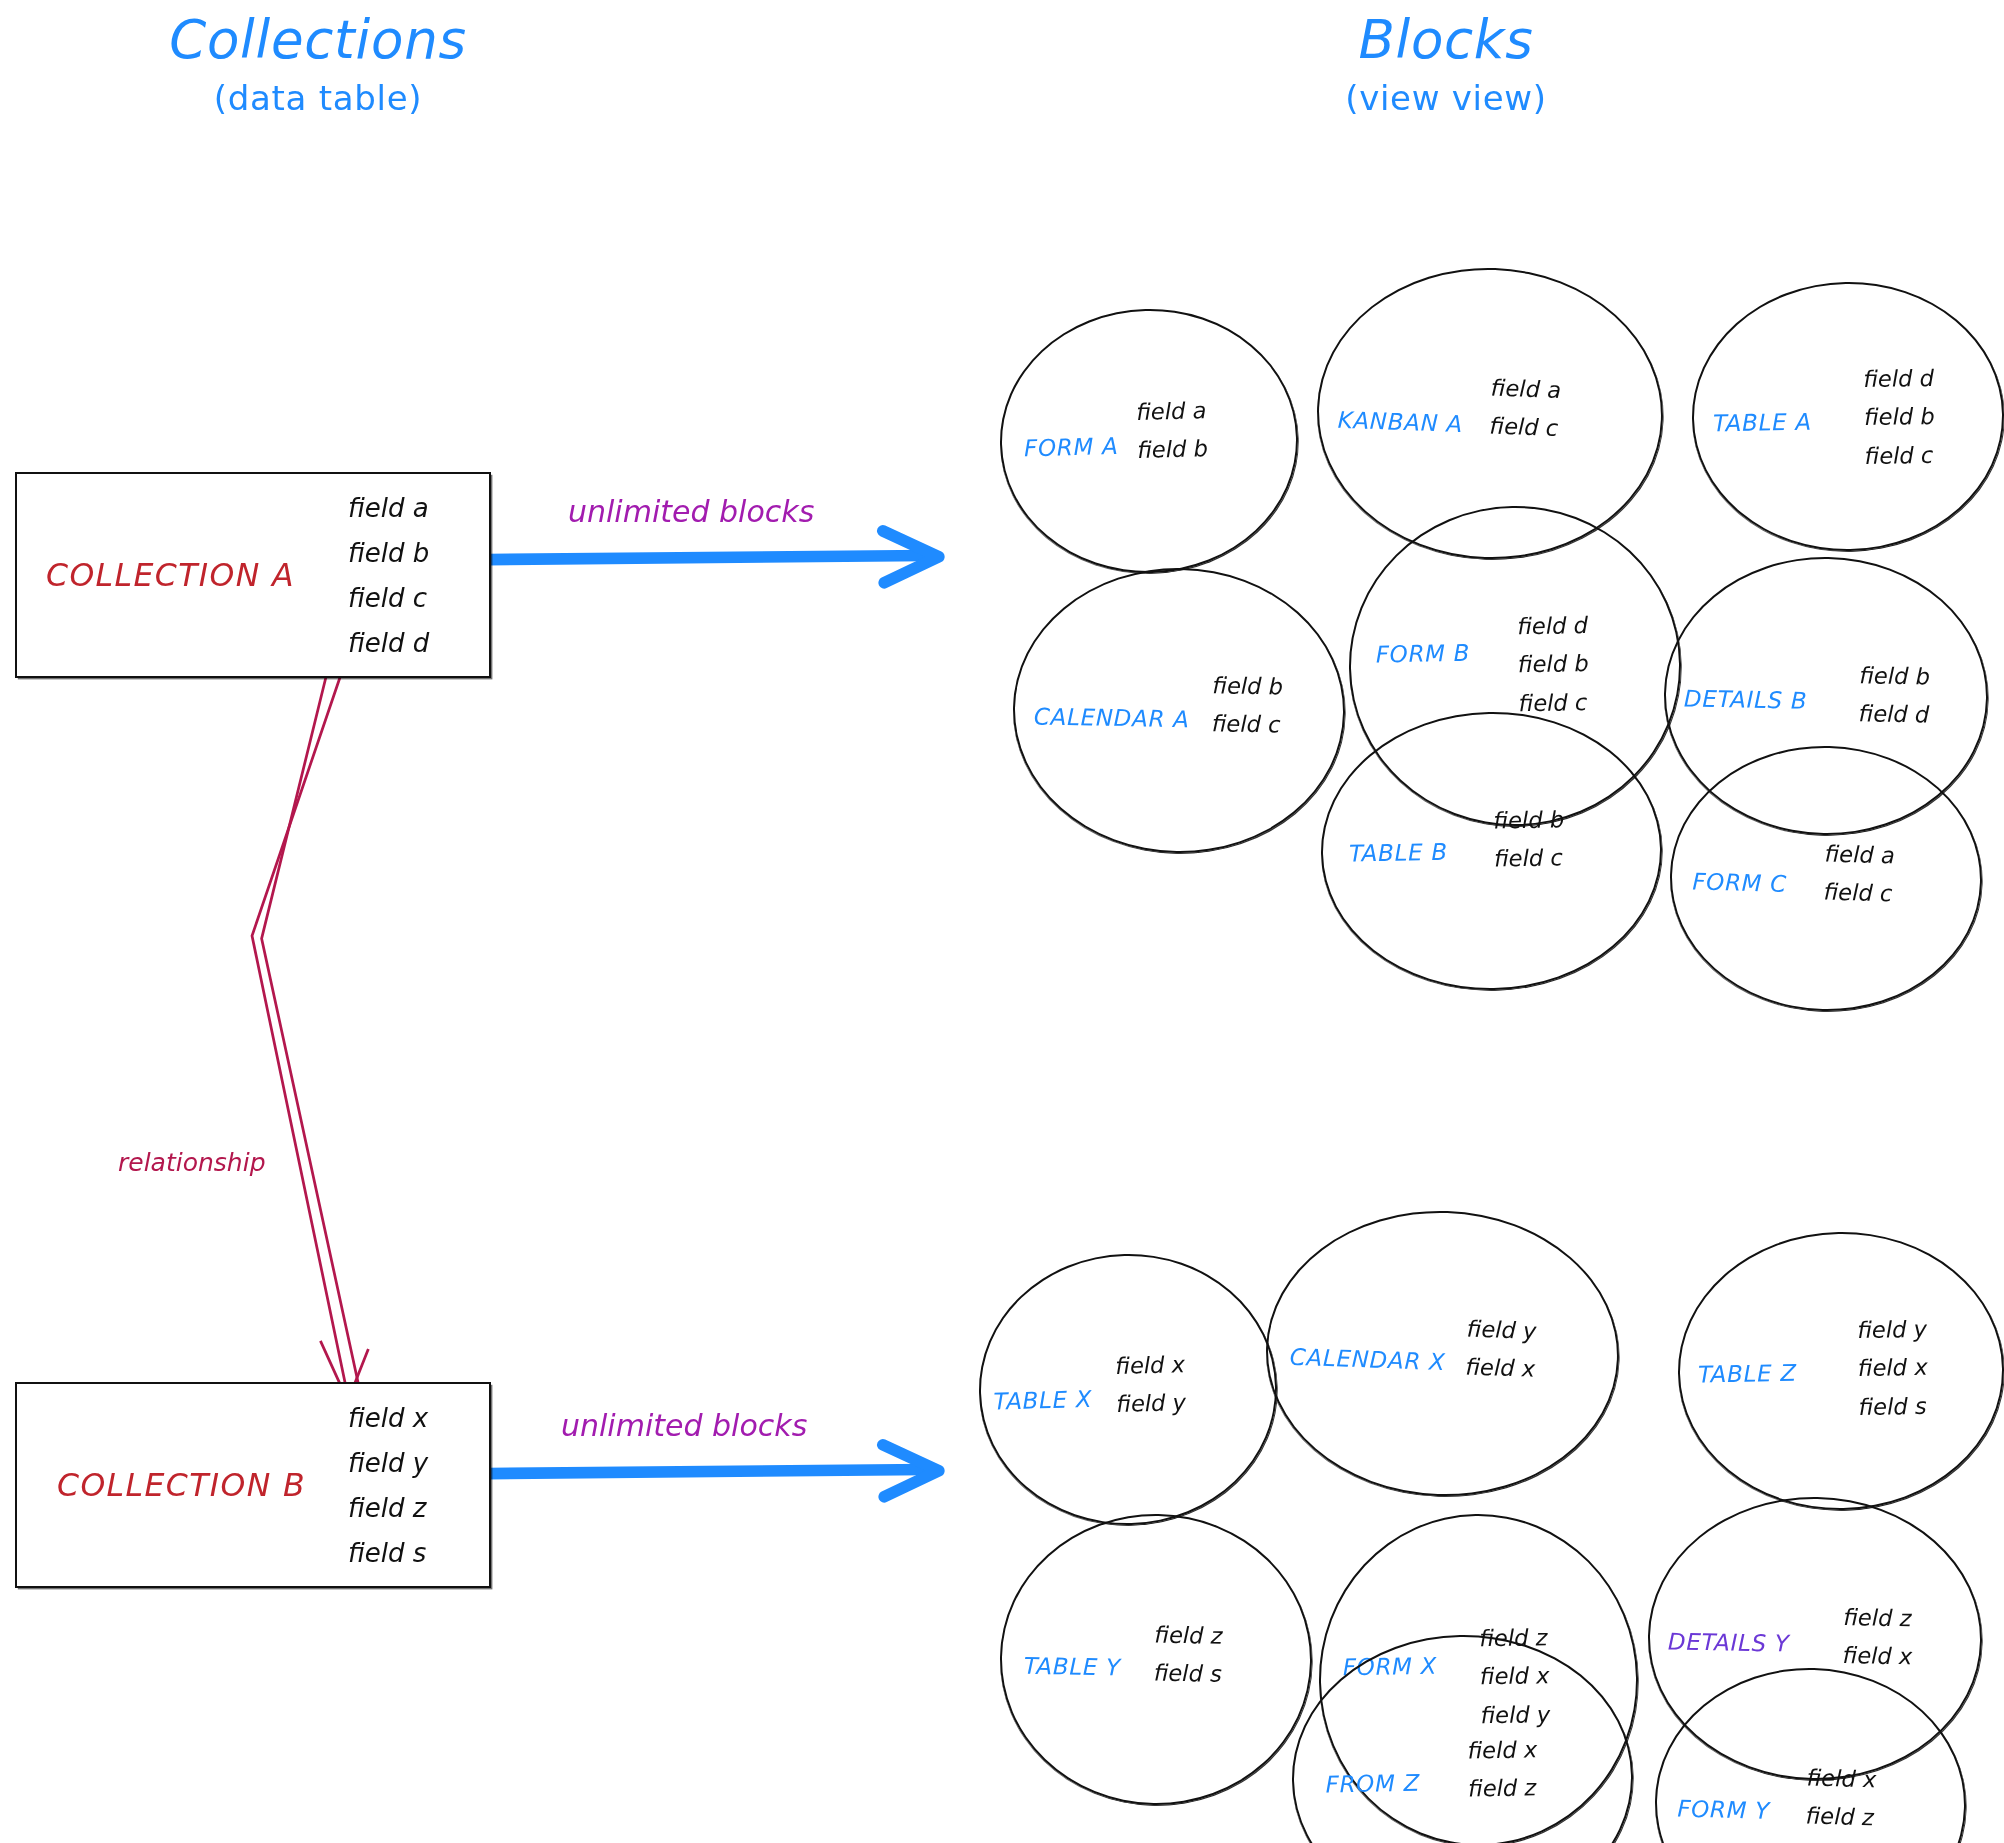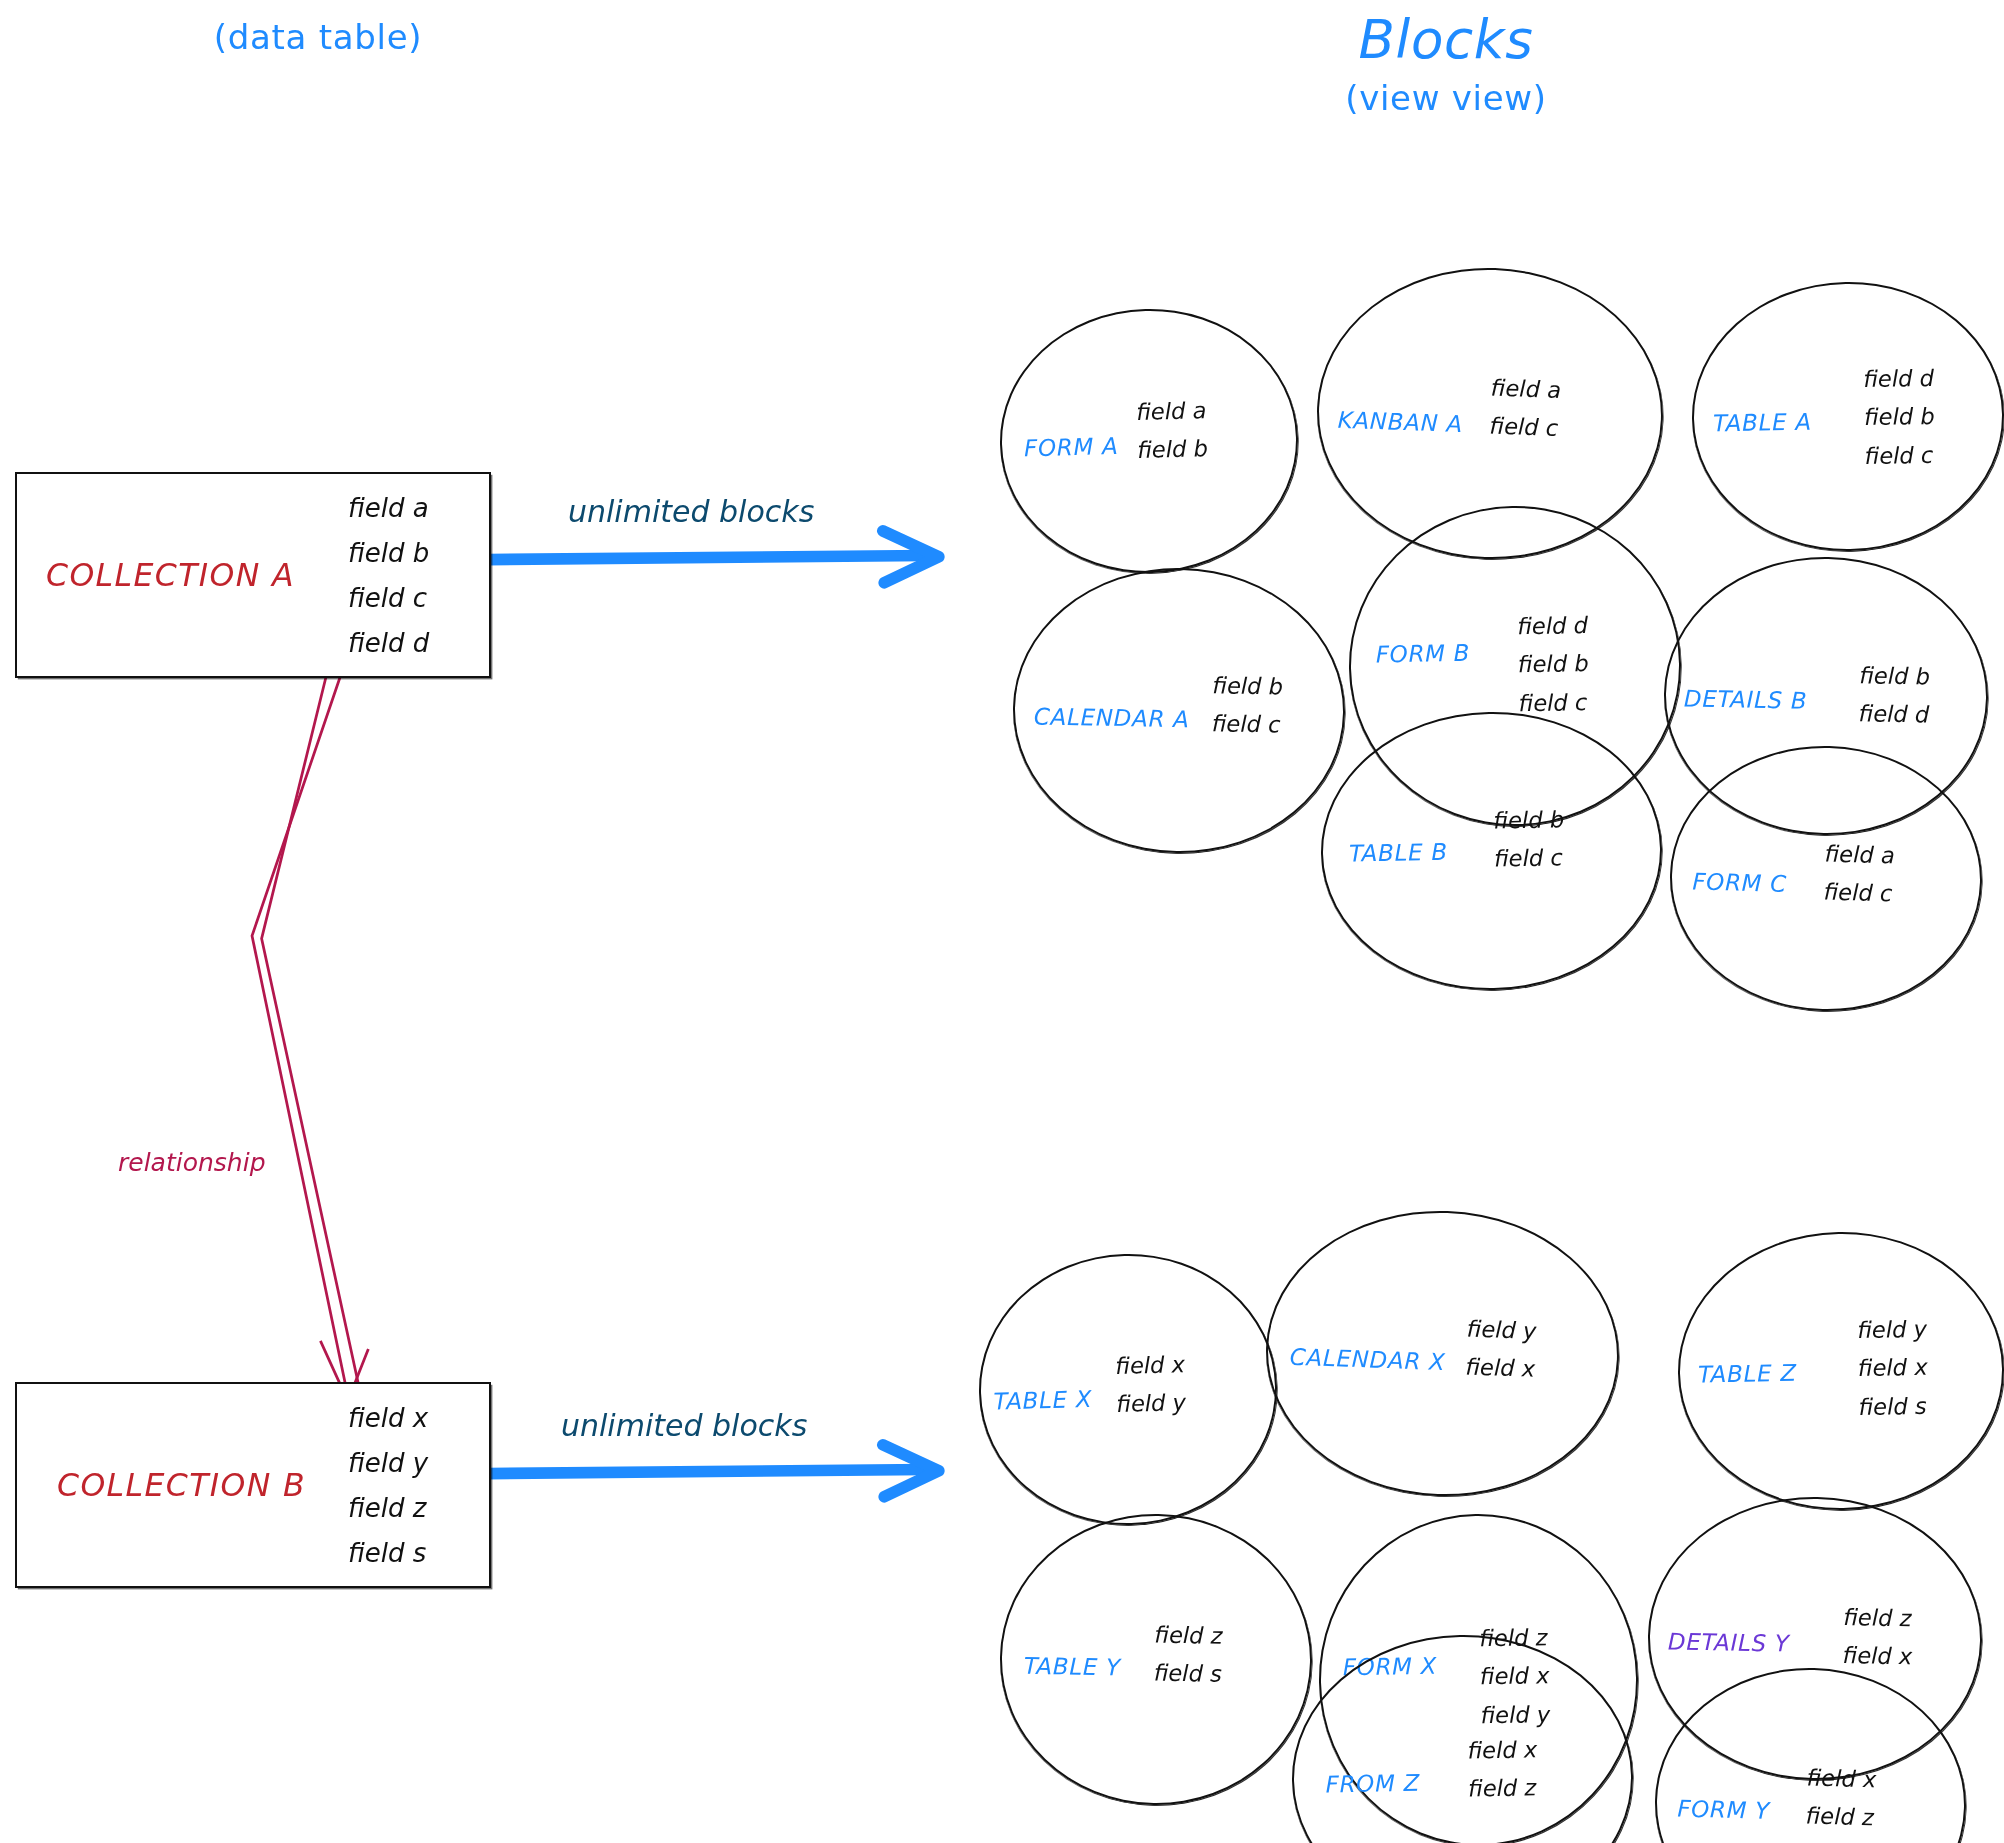--- a/index.html
+++ b/index.html
@@ -59,21 +59,21 @@
     font-style:italic;
     white-space:nowrap;
   }
 
   
   #overlay{position:absolute;left:0;top:0;width:2005px;height:1843px;pointer-events:none;}
 
   
   .arrow-label{
     position:absolute;
-    color:#0c4a6e;
+    color:#a21caf;
     font-size:30px;
     font-style:italic;
     white-space:nowrap;
   }
   .rel-label{
     position:absolute;
     color:#b3174d;
     font-size:25px;
     font-style:italic;
     white-space:nowrap;
@@ -112,20 +112,21 @@
     white-space:nowrap;
     line-height:1.7;
   }
 </style>
 </head>
 <body>
 
 <div id="canvas">
 
   <div class="heading" style="left:318px; top:9.6px;">
+    <span class="big hand">Collections</span>
     <span class="sub hand">(data table)</span>
   </div>
 
   <div class="heading" style="left:1446px; top:9.6px;">
     <span class="big hand">Blocks</span>
     <span class="sub hand">(view view)</span>
   </div>
 
   <svg id="overlay" viewBox="0 0 2930 2694">
 

